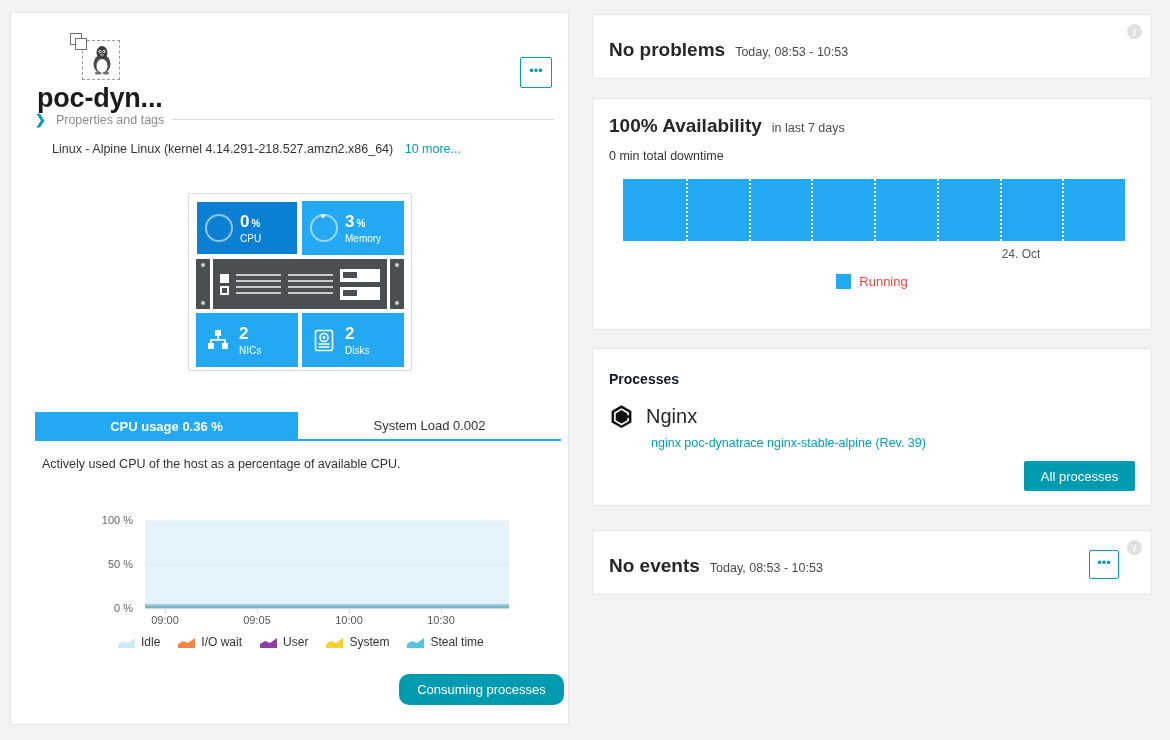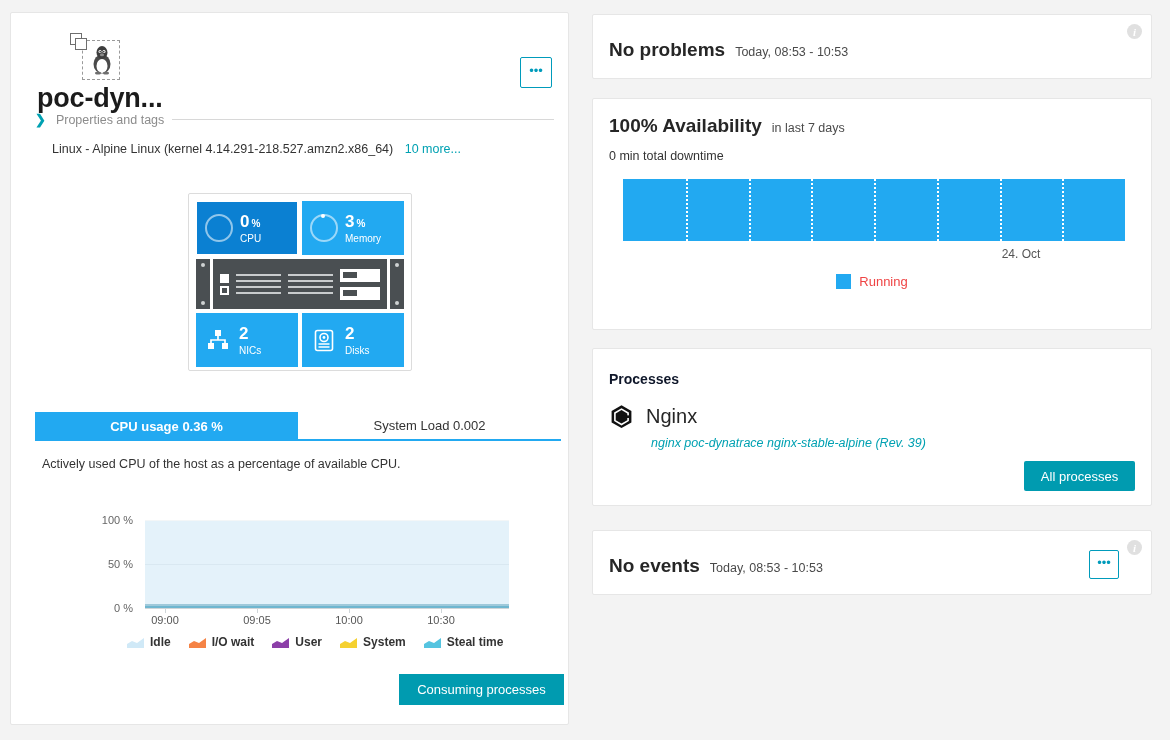--- a/index.html
+++ b/index.html
@@ -148,30 +148,30 @@
     border-top: 1px solid #f3f6f7;
   }
   .plot .gridline { position: absolute; left: 0; right: 0; height: 1px; background: #d9e8f1; }
   .plot .baseline-a { position: absolute; left: 0; right: 0; bottom: 2px; height: 2px; background: #9ec9da; }
   .plot .baseline-b { position: absolute; left: 0; right: 0; bottom: 0px; height: 2px; background: #6fb6cf; }
   .x-axis { position: absolute; left: 110px; top: 97px; width: 364px; height: 1px; background: #cfd6d9; }
   .x-tick { position: absolute; top: 97px; width: 1px; height: 5px; background: #cfd6d9; }
   .x-label { position: absolute; top: 103px; font-size: 11px; color: #555; transform: translateX(-50%); }
 
   .legend {
-    position: absolute; left: 92px; top: 124px;
-    display: flex; align-items: center; gap: 18px; font-weight: bold;
+    position: absolute; left: 83px; top: 124px;
+    display: flex; align-items: center; gap: 18px;
   }
   .leg { display: flex; align-items: center; gap: 6px; font-size: 12px; color: #333; }
   .leg svg { display: block; }
 
   .consuming-btn {
     position: absolute; left: 388px; top: 661px;
     width: 165px; height: 31px;
-    background: #009bb0; color: #fff; border: none; border-radius: 0;
+    background: #009bb0; color: #fff; border: none; border-radius: 10px;
     font-size: 13px; font-family: "Liberation Sans", sans-serif; cursor: pointer;
   }
 
   
   #problems-card { left: 592px; top: 14px; width: 560px; height: 65px; }
   #availability-card { left: 592px; top: 98px; width: 560px; height: 232px; }
   #processes-card { left: 592px; top: 348px; width: 560px; height: 158px; }
   #events-card { left: 592px; top: 530px; width: 560px; height: 65px; }
 
   .panel-title-row { position: absolute; display: flex; align-items: baseline; }
@@ -200,21 +200,21 @@
   .avail-legend {
     position: absolute; left: 0; right: 0; top: 175px;
     display: flex; align-items: center; justify-content: center; gap: 8px;
   }
   .avail-legend .sw { width: 15px; height: 15px; background: #22a9f1; }
   .avail-legend span { font-size: 13px; color: #ef4444; }
 
   .proc-title { position: absolute; left: 16px; top: 22px; font-size: 14px; font-weight: bold; color: #0f172a; }
   .proc-item { position: absolute; left: 16px; top: 55px; display: flex; align-items: center; }
   .proc-name { font-size: 20px; color: #262626; margin-left: 12px; }
-  .proc-link { position: absolute; left: 58px; top: 87px; font-size: 12.5px; color: #00a1b2; cursor: pointer; font-style: italic; }
+  .proc-link { position: absolute; left: 58px; top: 87px; font-size: 12.5px; color: #00a1b2; cursor: pointer; }
   .all-proc-btn {
     position: absolute; right: 16px; top: 112px;
     width: 111px; height: 30px;
     background: #009bb0; color: #fff; border: none; border-radius: 2px;
     font-size: 13px; font-family: "Liberation Sans", sans-serif; cursor: pointer;
   }
   .events-dots-btn {
     position: absolute; right: 32px; top: 19px;
     width: 30px; height: 29px;
     border: 1px solid #009bbb; border-radius: 2px; background: #fff;

